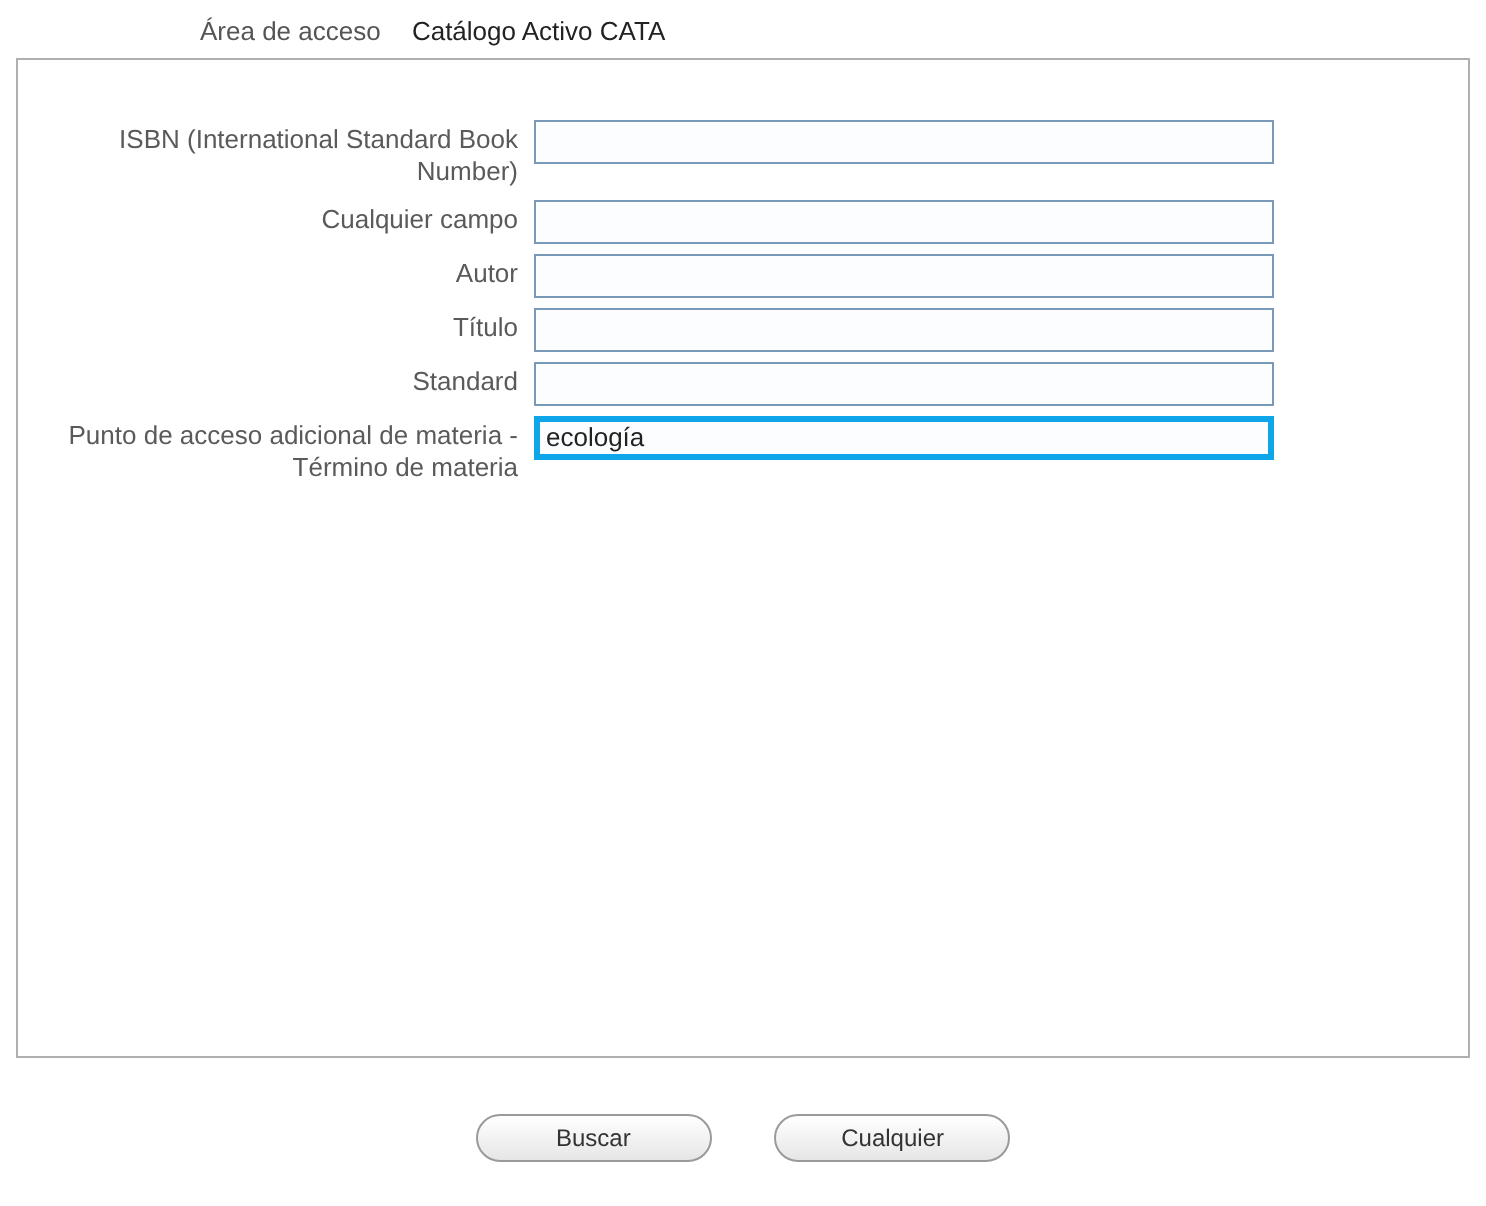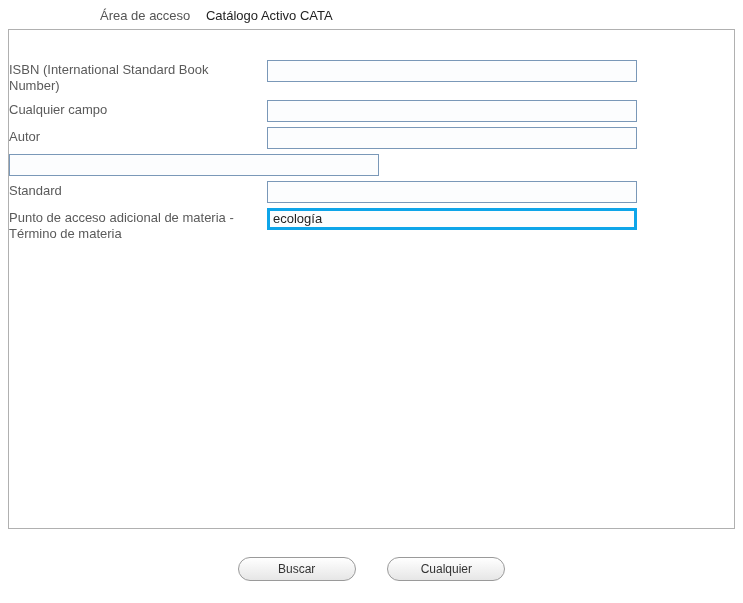--- a/index.html
+++ b/index.html
@@ -21,21 +21,21 @@
       height: 500px;
       padding-top: 30px;
     }
     .form-row {
       display: flex;
       align-items: flex-start;
       margin-bottom: 5px;
     }
     .form-label {
       width: 258px;
-      text-align: left;
+      text-align: right;
       color: #5a5a5a;
       padding-right: 8px;
       padding-top: 2px;
       line-height: 1.25;
     }
     .form-input-wrap {
       width: 370px;
     }
     .form-input {
       width: 370px;
@@ -95,20 +95,21 @@
   </div>
 
   <div class="form-row">
     <div class="form-label">Autor</div>
     <div class="form-input-wrap">
       <input type="text" class="form-input" value="" style="">
     </div>
   </div>
 
   <div class="form-row">
+    <div class="form-label">Título</div>
     <div class="form-input-wrap">
       <input type="text" class="form-input" value="" style="">
     </div>
   </div>
 
   <div class="form-row">
     <div class="form-label">Standard</div>
     <div class="form-input-wrap">
       <input type="text" class="form-input" value="" style="">
     </div>

